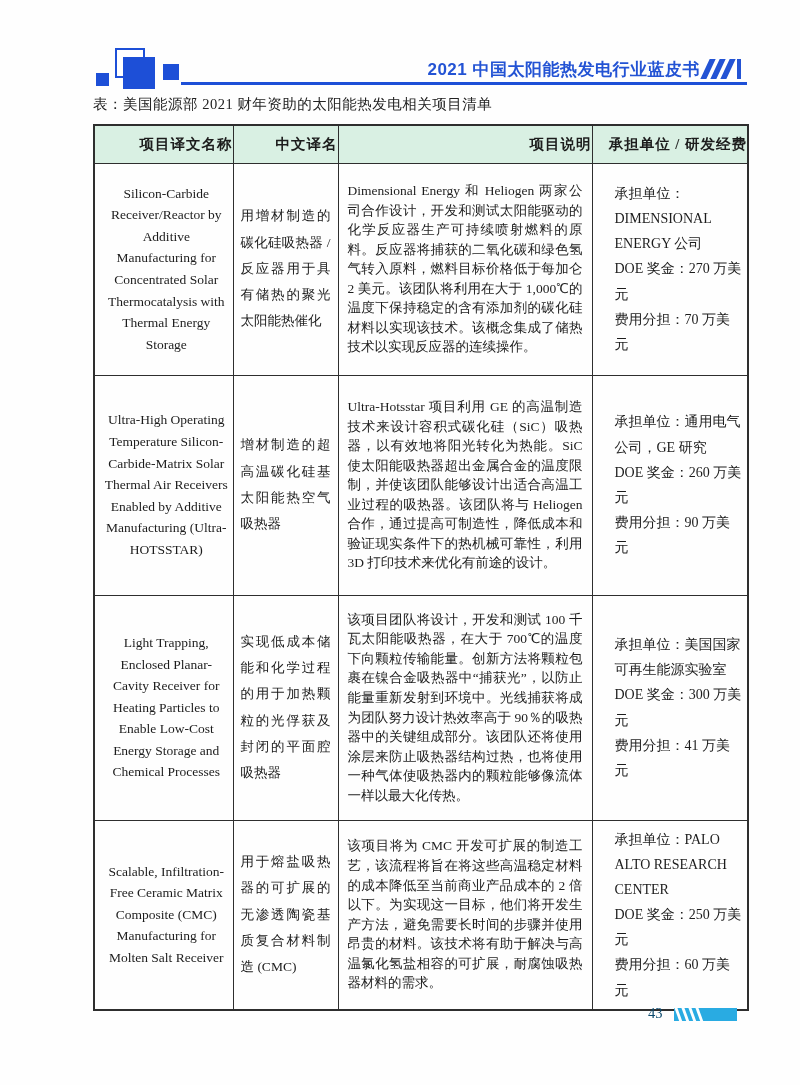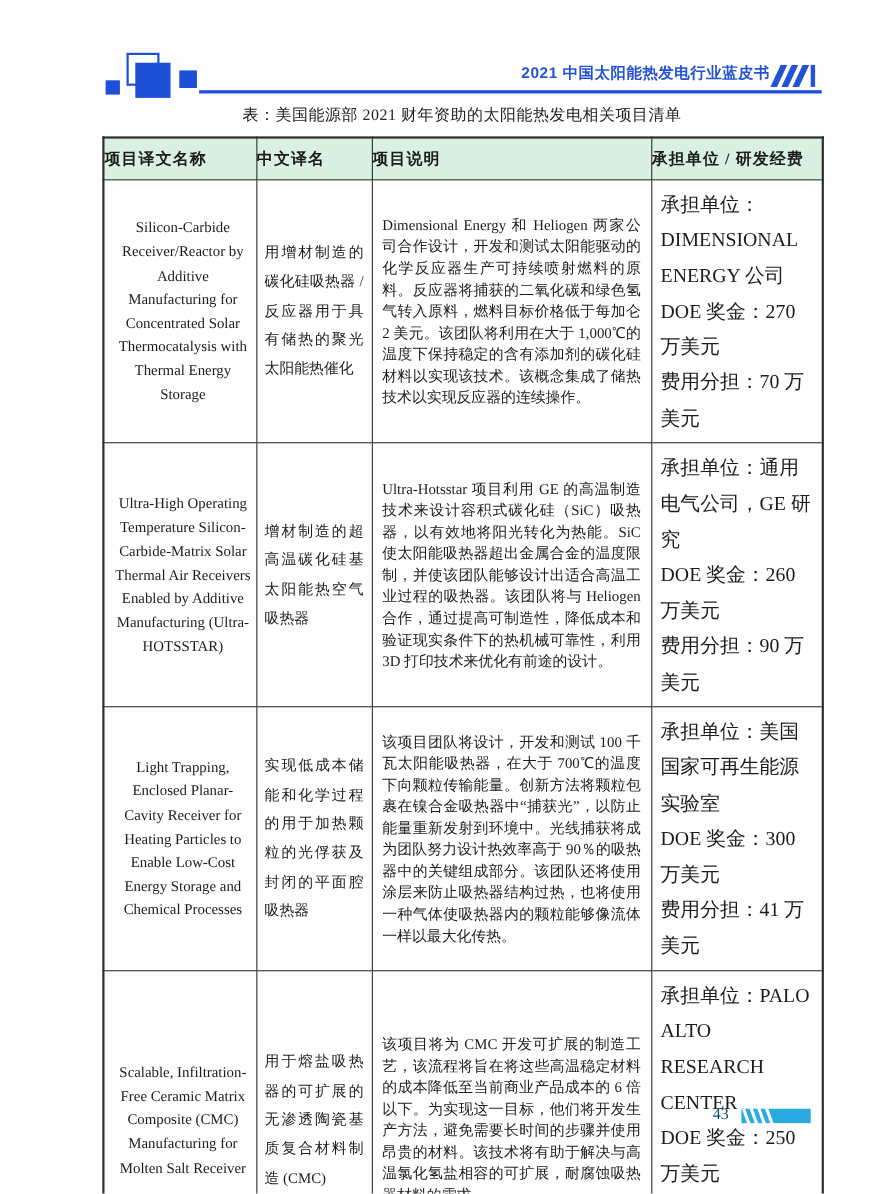--- a/index.html
+++ b/index.html
@@ -14,50 +14,50 @@
   .logo{ position:absolute; left:88px; top:46px; width:110px; height:46px; }
   .logo .sq{ position:absolute; background:#1d4fd7; }
   .sq-a{ left:8px;  top:27px; width:13px; height:13px; }
   .sq-b{ left:27px; top:2px;  width:30px; height:30px; background:#fff !important; border:2px solid #1d4fd7; }
   .sq-c{ left:35px; top:11px; width:32px; height:32px; }
   .sq-d{ left:75px; top:18px; width:16px; height:16px; }
   .header-rule{ position:absolute; left:181px; top:82px; width:566px; height:3px; background:#1d4fd7; }
   .header-title{
     position:absolute; top:58px; right:100px;
     font-family:"Liberation Sans", sans-serif;
-    font-size:14px; font-weight:bold; color:#2353d4; letter-spacing:0.5px;
+    font-size:17px; font-weight:bold; color:#2353d4; letter-spacing:0.5px;
   }
   .header-slashes{ position:absolute; top:59px; right:55px; width:42px; height:20px; }
   .header-slashes i{ position:absolute; top:0; width:6px; height:20px; background:#2353d4; transform:skewX(-25deg); }
   .header-slashes i:nth-child(1){ left:2px; }
   .header-slashes i:nth-child(2){ left:12px; }
   .header-slashes i:nth-child(3){ left:22px; }
   .header-slashes i.bar{ left:34px; width:4px; transform:none; }
   
   .caption{
     position:absolute; left:93px; top:95px; width:654px;
-    text-align:center; font-size:14.5px; color:#222; letter-spacing:0.5px;
+    text-align:left; font-size:14.5px; color:#222; letter-spacing:0.5px;
   }
   
   table.projects{
     position:absolute; left:93px; top:124px; width:654px;
     border-collapse:collapse; table-layout:fixed;
     border:2px solid #2e2e2e;
   }
   table.projects th, table.projects td{
     border:1.5px solid #2e2e2e; vertical-align:middle;
   }
   table.projects th{
     height:38px; background:#d9f0e3; font-size:14.5px; font-weight:bold;
-    letter-spacing:1px; text-align:left;
+    letter-spacing:1px; text-align:right;
   }
   td.c-name{ font-size:13.5px; line-height:1.6; padding:6px 4px 6px 9px; text-align:center; }
   td.c-cn  { font-size:13.5px; line-height:1.95; padding:4px 7px; text-align:justify; }
   td.c-desc{ font-size:13.5px; line-height:1.45; padding:6px 9px; text-align:justify; }
-  td.c-fund{ font-size:18px;   line-height:1.8;  padding:6px 4px 6px 8px; white-space:pre-line; text-align:left; }
+  td.c-fund{ font-size:14px;   line-height:1.8;  padding:6px 4px 6px 22px; white-space:pre-line; text-align:left; }
   tr.r1{ height:212px; } tr.r2{ height:220px; } tr.r3{ height:225px; } tr.r4{ height:183px; }
   
   .footer-pageno{
     position:absolute; left:648px; top:1005px;
     font-size:14.5px; color:#0c4a6e;
   }
   .footer-bar{
     position:absolute; left:674px; top:1008px; width:63px; height:13px;
     background:#29abe2; overflow:hidden;
   }
@@ -127,21 +127,21 @@
         <td class="c-name">Light Trapping, Enclosed Planar-Cavity Receiver for Heating Particles to Enable Low-Cost Energy Storage and Chemical Processes</td>
         <td class="c-cn">实现低成本储能和化学过程的用于加热颗粒的光俘获及封闭的平面腔吸热器</td>
         <td class="c-desc">该项目团队将设计，开发和测试 100 千瓦太阳能吸热器，在大于 700℃的温度下向颗粒传输能量。创新方法将颗粒包裹在镍合金吸热器中“捕获光”，以防止能量重新发射到环境中。光线捕获将成为团队努力设计热效率高于 90％的吸热器中的关键组成部分。该团队还将使用涂层来防止吸热器结构过热，也将使用一种气体使吸热器内的颗粒能够像流体一样以最大化传热。</td>
         <td class="c-fund">承担单位：美国国家可再生能源实验室
 DOE 奖金：300 万美元
 费用分担：41 万美元</td>
       </tr>
       <tr class="r4">
         <td class="c-name">Scalable, Infiltration-Free Ceramic Matrix Composite (CMC) Manufacturing for Molten Salt Receiver</td>
         <td class="c-cn">用于熔盐吸热器的可扩展的无渗透陶瓷基质复合材料制造 (CMC)</td>
-        <td class="c-desc">该项目将为 CMC 开发可扩展的制造工艺，该流程将旨在将这些高温稳定材料的成本降低至当前商业产品成本的 6 倍以下。为实现这一目标，他们将开发生产方法，避免需要长时间的步骤并使用昂贵的材料。该技术将有助于解决与高温氯化氢盐相容的可扩展，耐腐蚀吸热器材料的需求。</td>
+        <td class="c-desc">该项目将为 CMC 开发可扩展的制造工艺，该流程将旨在将这些高温稳定材料的成本降低至当前商业产品成本的 2 倍以下。为实现这一目标，他们将开发生产方法，避免需要长时间的步骤并使用昂贵的材料。该技术将有助于解决与高温氯化氢盐相容的可扩展，耐腐蚀吸热器材料的需求。</td>
         <td class="c-fund">承担单位：PALO
 ALTO RESEARCH
 CENTER
 DOE 奖金：250 万美元
 费用分担：60 万美元</td>
       </tr>
     </tbody>
   </table>
 
   <div class="footer-pageno">43</div>

